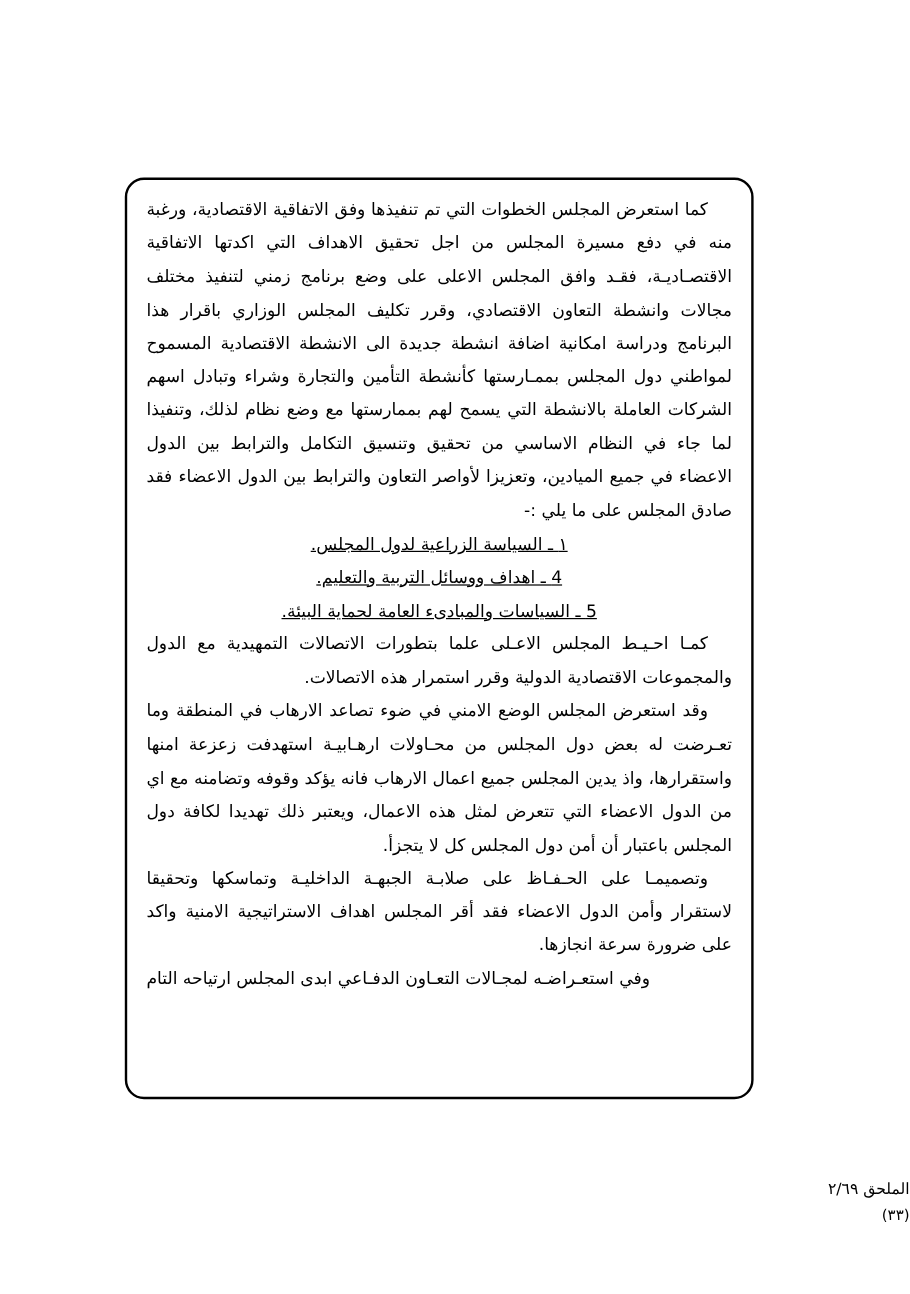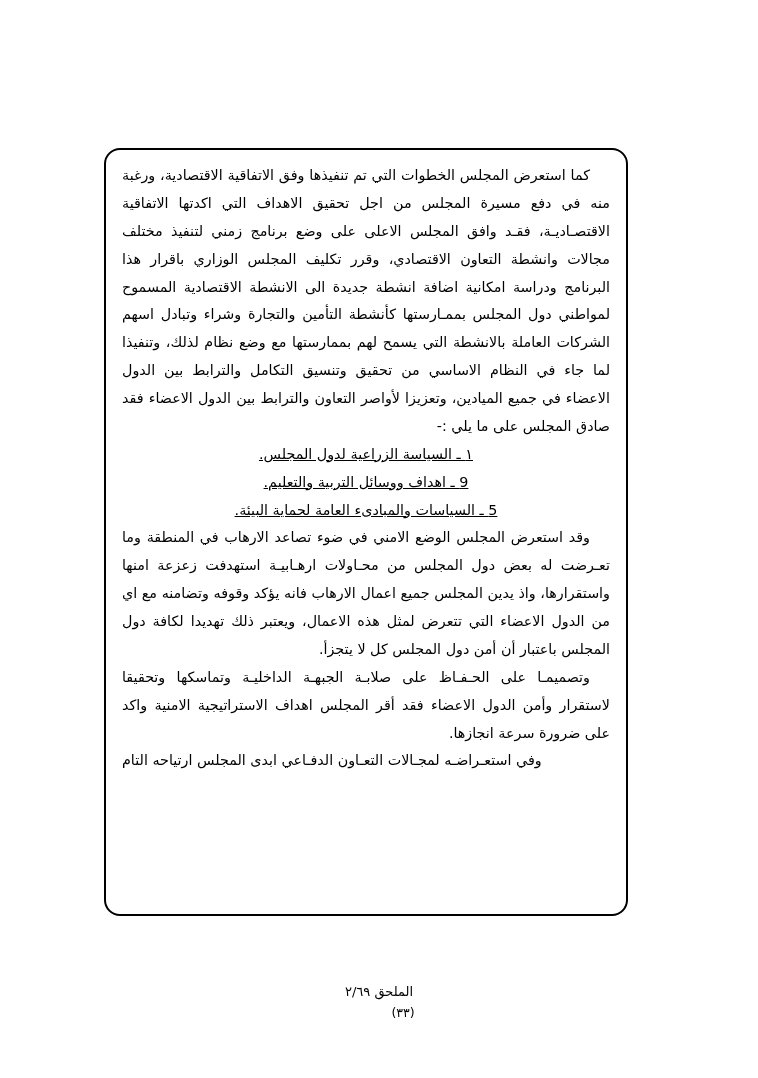--- a/index.html
+++ b/index.html
@@ -60,44 +60,44 @@
   }
   .tail-right {
     margin: 0;
     text-align: left;
   }
   .footer {
     position: absolute;
     left: 0;
     top: 982px;
     width: 758px;
-    text-align: center;
     direction: rtl;
     font-size: 13px;
     line-height: 1.6;
   }
   .footer .line2 {
     font-size: 12.5px;
     margin-left: 48px;
   }
 </style>
 </head>
 <body>
 
 <div class="page">
 
   <div class="doc-frame">
     <div class="doc-body">
 
       <p class="para indent">كما استعرض المجلس الخطوات التي تم تنفيذها وفق الاتفاقية الاقتصادية، ورغبة منه في دفع مسيرة المجلس من اجل تحقيق الاهداف التي اكدتها الاتفاقية الاقتصـاديـة، فقـد وافق المجلس الاعلى على وضع برنامج زمني لتنفيذ مختلف مجالات وانشطة التعاون الاقتصادي، وقرر تكليف المجلس الوزاري باقرار هذا البرنامج ودراسة امكانية اضافة انشطة جديدة الى الانشطة الاقتصادية المسموح لمواطني دول المجلس بممـارستها كأنشطة التأمين والتجارة وشراء وتبادل اسهم الشركات العاملة بالانشطة التي يسمح لهم بممارستها مع وضع نظام لذلك، وتنفيذا لما جاء في النظام الاساسي من تحقيق وتنسيق التكامل والترابط بين الدول الاعضاء في جميع الميادين، وتعزيزا لأواصر التعاون والترابط بين الدول الاعضاء فقد صادق المجلس على ما يلي :-</p>
 
       <p class="list-item">١ ـ السياسة الزراعية لدول المجلس.</p>
-      <p class="list-item">9 ـ اهداف ووسائل التربية والتعليم.</p>
+      <p class="list-item">4 ـ اهداف ووسائل التربية والتعليم.</p>
       <p class="list-item">5 ـ السياسات والمبادىء العامة لحماية البيئة.</p>
 
+      <p class="para indent">كمـا احـيـط المجلس الاعـلى علما بتطورات الاتصالات التمهيدية مع الدول والمجموعات الاقتصادية الدولية وقرر استمرار هذه الاتصالات.</p>
       <p class="para indent">وقد استعرض المجلس الوضع الامني في ضوء تصاعد الارهاب في المنطقة وما تعـرضت له بعض دول المجلس من محـاولات ارهـابيـة استهدفت زعزعة امنها واستقرارها، واذ يدين المجلس جميع اعمال الارهاب فانه يؤكد وقوفه وتضامنه مع اي من الدول الاعضاء التي تتعرض لمثل هذه الاعمال، ويعتبر ذلك تهديدا لكافة دول المجلس باعتبار أن أمن دول المجلس كل لا يتجزأ.</p>
       <p class="para indent">وتصميمـا على الحـفـاظ على صلابـة الجبهـة الداخليـة وتماسكها وتحقيقا لاستقرار وأمن الدول الاعضاء فقد أقر المجلس اهداف الاستراتيجية الامنية واكد على ضرورة سرعة انجازها.</p>
       <p class="tail-right">وفي استعـراضـه لمجـالات التعـاون الدفـاعي ابدى المجلس ارتياحه التام</p>
 
     </div>
   </div>
 
   <div class="footer">
     <div class="line1">الملحق ٢/٦٩</div>
     <div class="line2">(٣٣)</div>

